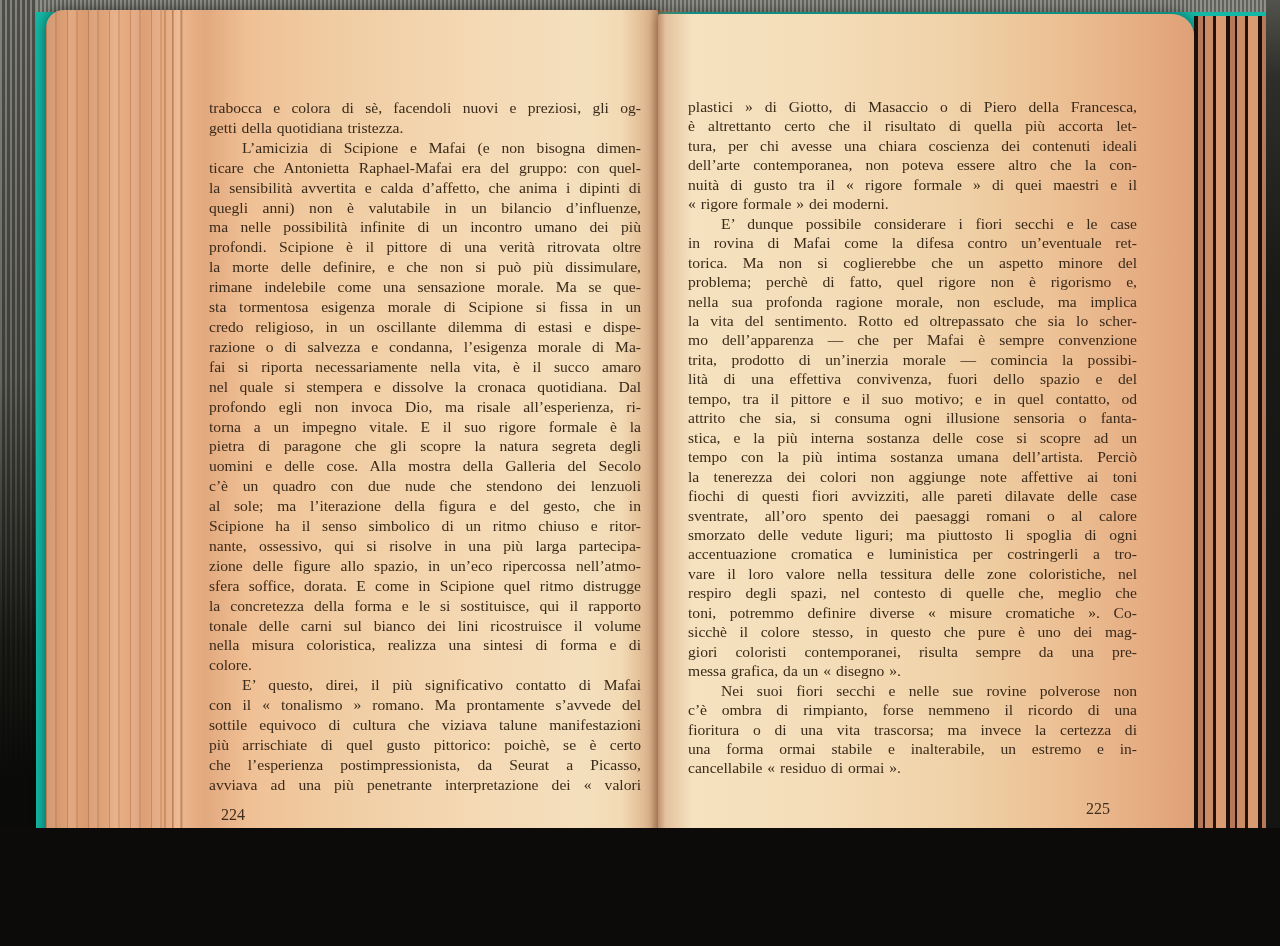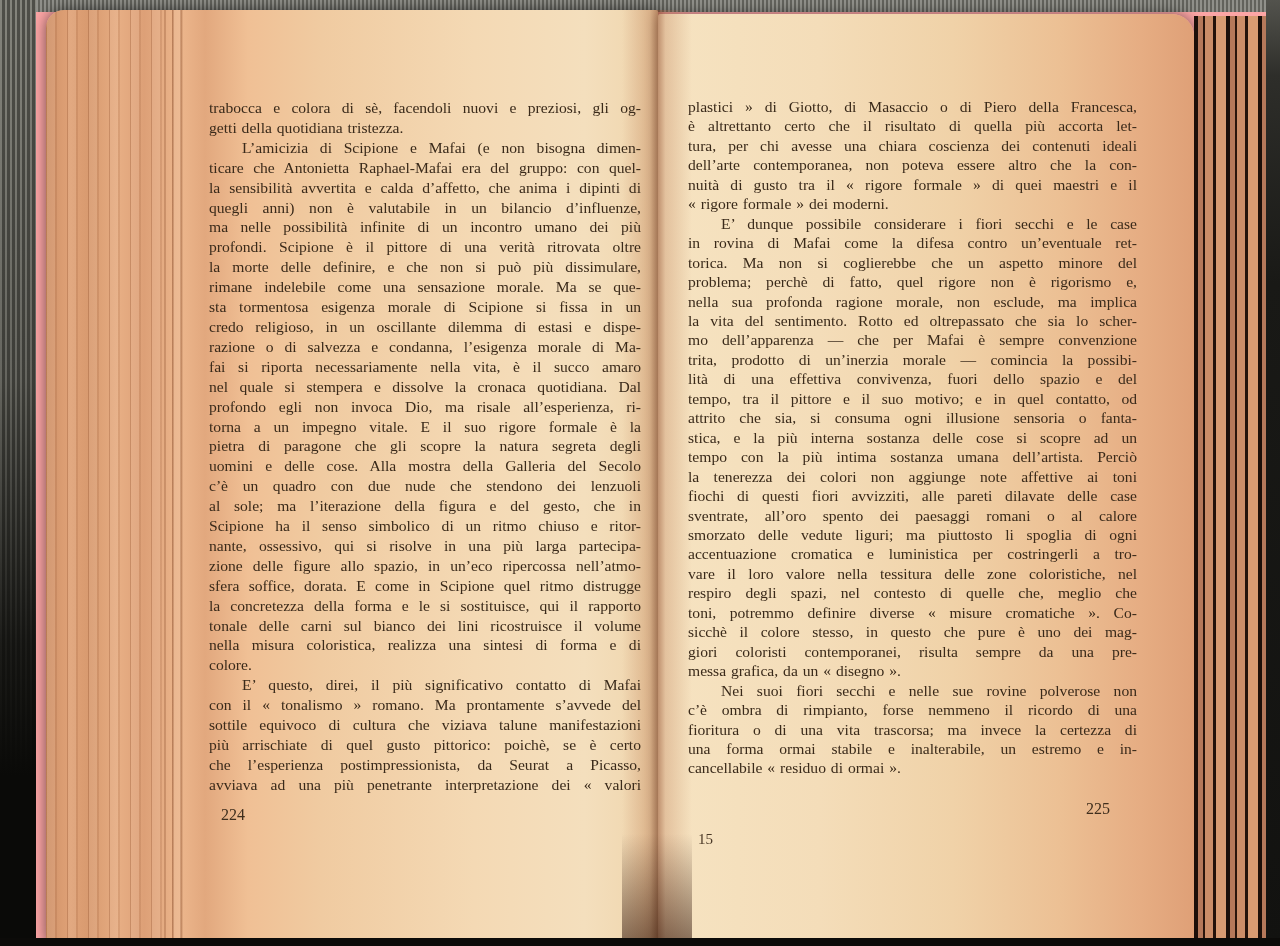--- a/index.html
+++ b/index.html
@@ -1,18 +1,18 @@
 <!DOCTYPE html>
 <html><head>
 <meta charset="utf-8">
 <style>
   html,body{margin:0;padding:0;background:#0c0b09;}
   #scan{
-    position:relative;width:1280px;height:938px;overflow:hidden;
-    background:#fca5a5;
+    position:relative;width:1280px;height:828px;overflow:hidden;
+    background:#14b8a6;
     font-family:"Liberation Serif","DejaVu Serif",serif;
   }
   
   .scan-top{
     position:absolute;left:0;top:0;width:1280px;height:12px;
     background:repeating-linear-gradient(90deg,#90908a 0 2px,#62625c 2px 4px);
   }
   .scan-left{
     position:absolute;left:0;top:0;width:36px;height:946px;
     background:

